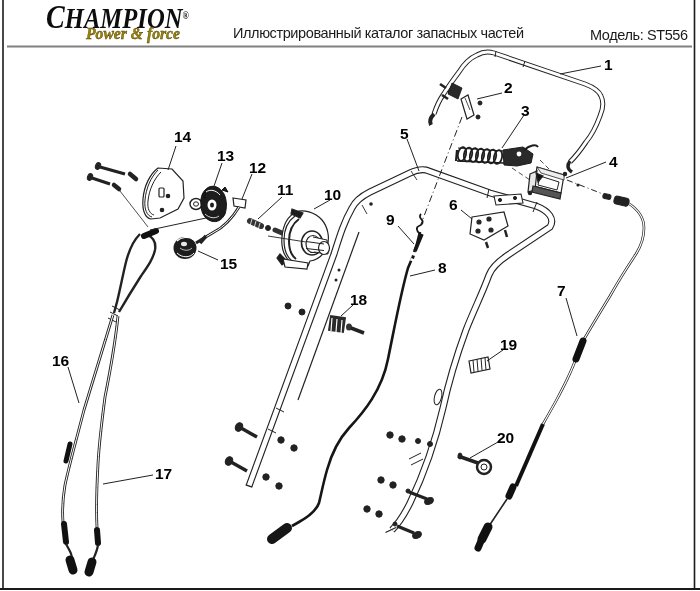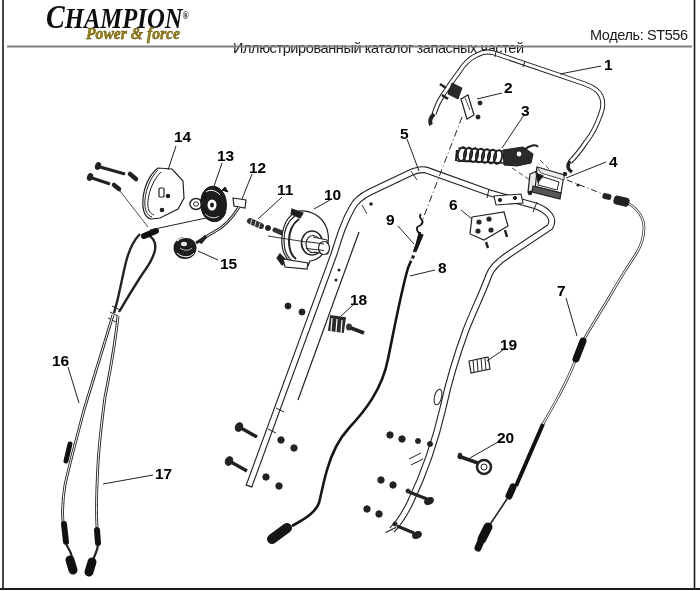--- a/index.html
+++ b/index.html
@@ -14,21 +14,21 @@
       transform:scale(0.95,1);transform-origin:0 50%;}
   svg{position:absolute;left:0;top:0;}
   .lbl{font-family:"Liberation Sans", sans-serif;font-size:15.5px;font-weight:bold;fill:#000;}
 </style>
 </head>
 <body>
 <div id="page">
 
   <div id="champ"><span style="font-size:33px;">C</span>HAMPION<span style="font-size:10px;vertical-align:9px;">®</span></div>
   <div id="pf">Power &amp; force</div>
-  <div class="hdr" style="left:233px;top:40px;text-align:right;">Иллюстрированный каталог запасных частей</div>
+  <div class="hdr" style="left:233px;top:25px;text-align:right;">Иллюстрированный каталог запасных частей</div>
   <div class="hdr" style="left:590px;top:26.5px;">Модель: ST556</div>
 
   <svg width="700" height="591" viewBox="0 0 700 591">
 
     <line x1="3" y1="0" x2="3" y2="590" stroke="#1a1a1a" stroke-width="1.6"></line>
     <line x1="694.5" y1="0" x2="694.5" y2="590" stroke="#1a1a1a" stroke-width="1.6"></line>
     <line x1="0" y1="589" x2="700" y2="589" stroke="#1a1a1a" stroke-width="2"></line>
     <line x1="7" y1="46.5" x2="692" y2="46.5" stroke="#808080" stroke-width="2"></line>
 
     <g id="tubes">

